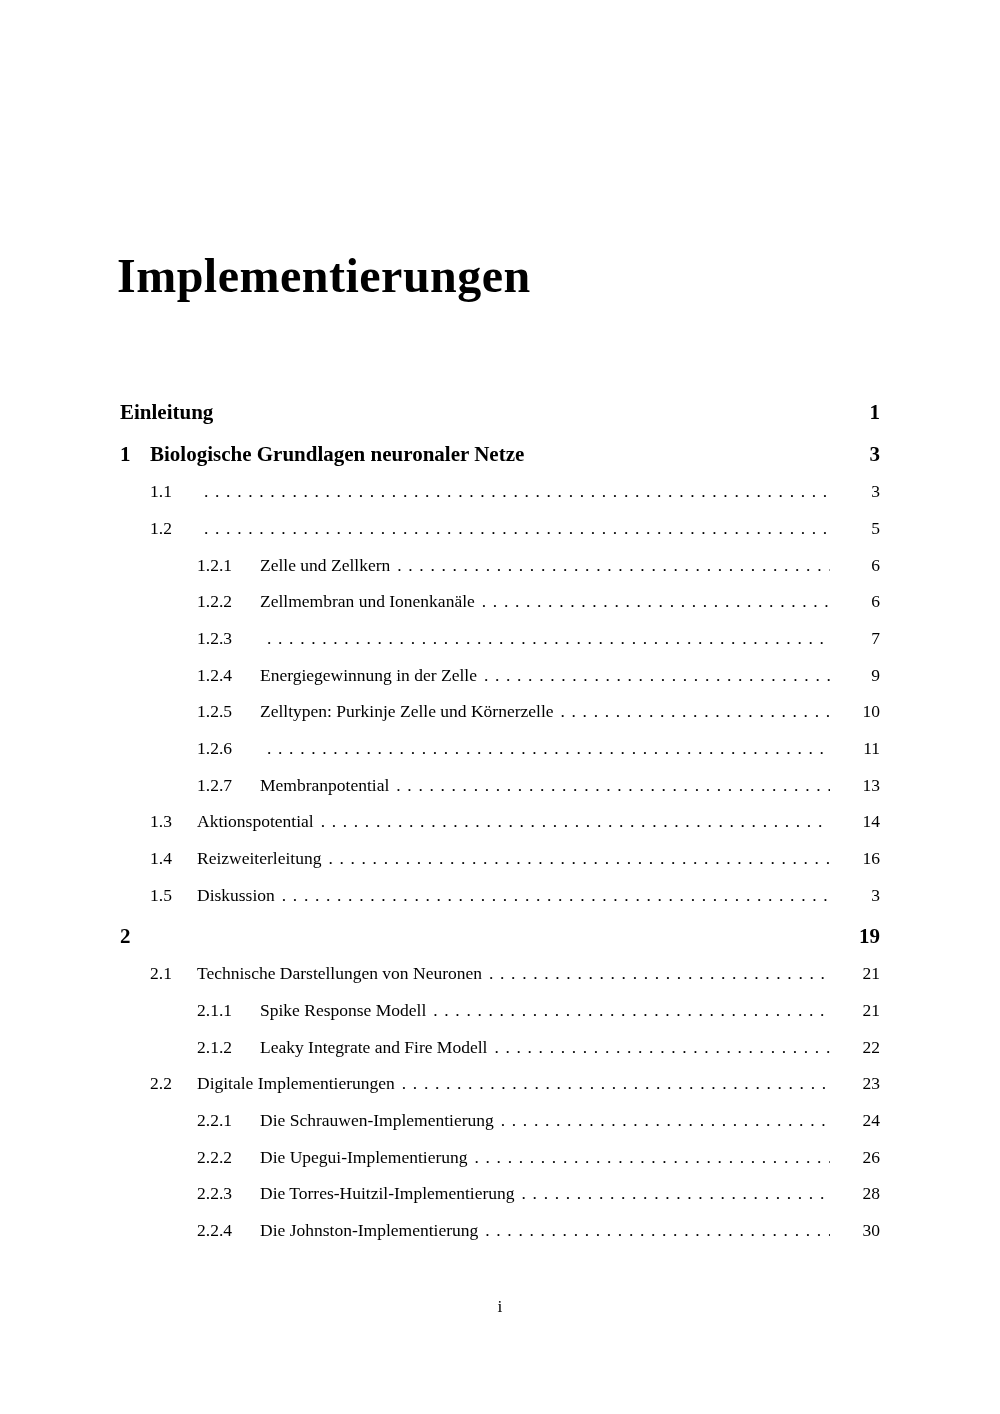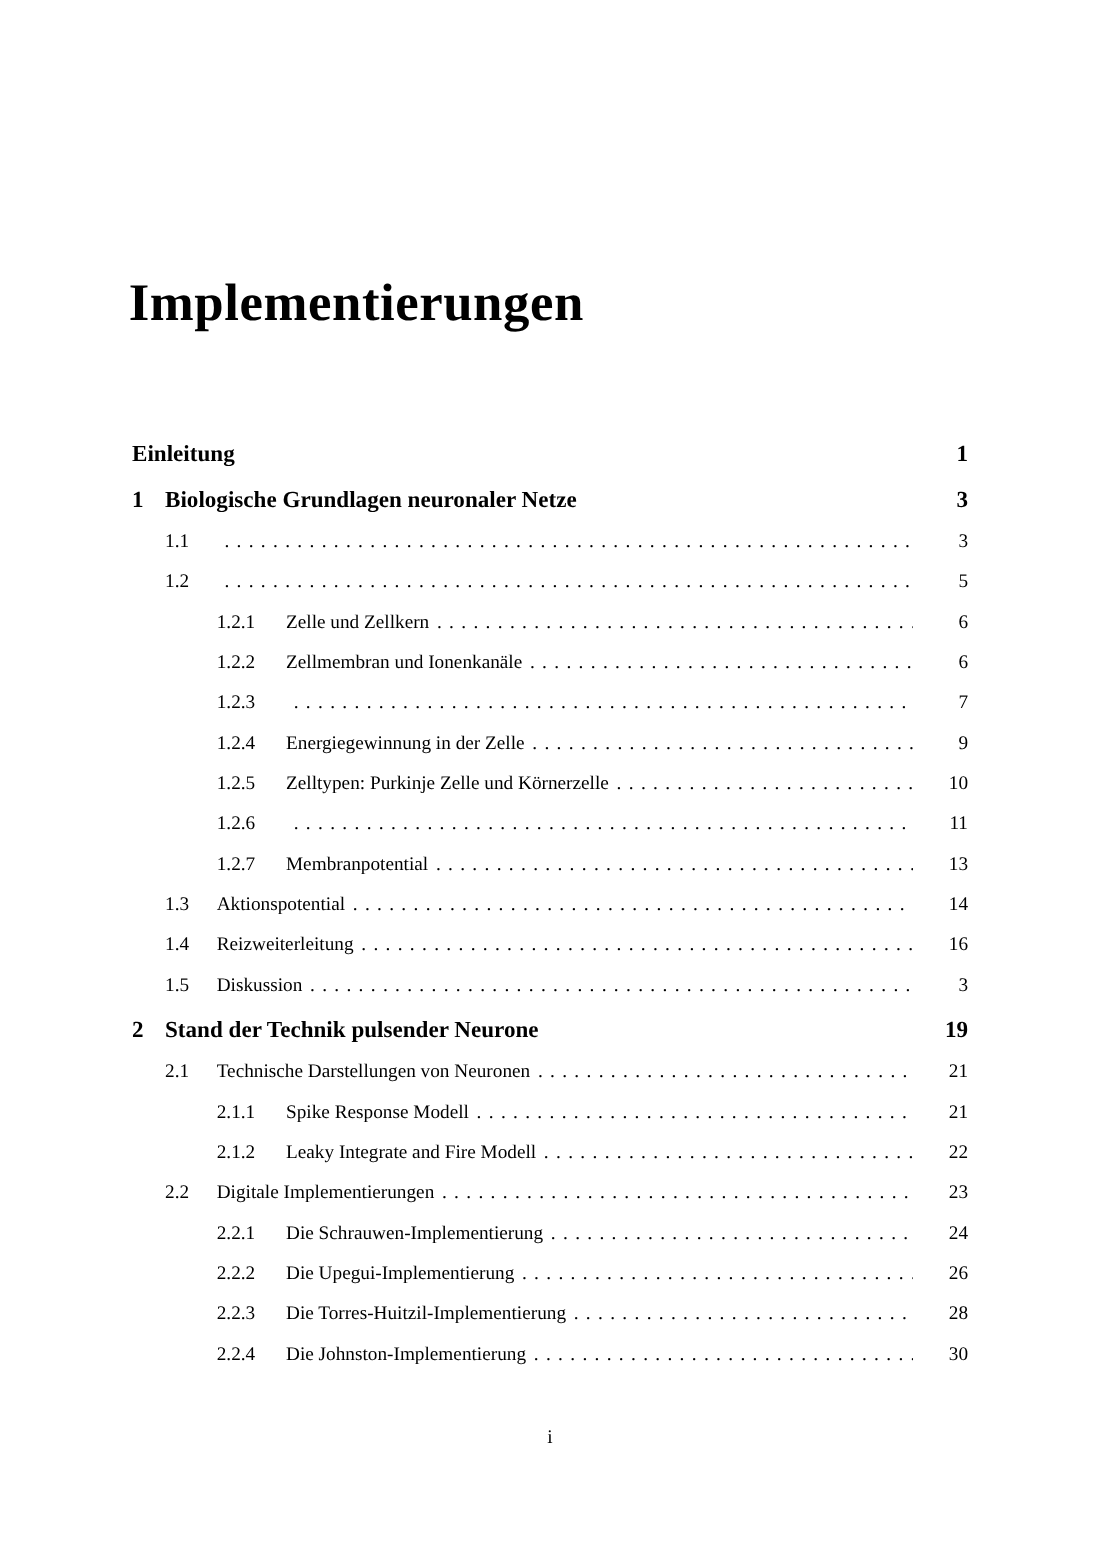--- a/index.html
+++ b/index.html
@@ -153,21 +153,20 @@
     <span class="pg">16</span>
   </div>
       <div class="toc-row level-section">
     <span class="num">1.5</span>
     <span class="label">Diskussion</span>
     <span class="dots">. . . . . . . . . . . . . . . . . . . . . . . . . . . . . . . . . . . . . . . . . . . . . . . . . . . . . . . . . . . . . . . . . . . . . . . . . . . . . . . . . . . . . . . . . . </span>
     <span class="pg">3</span>
   </div>
       <div class="toc-row level-chapter">
     <span class="num">2</span>
-    <span class="label">Stand der Technik pulsender Neurone</span>
     <span class="dots"></span>
     <span class="pg">19</span>
   </div>
       <div class="toc-row level-section">
     <span class="num">2.1</span>
     <span class="label">Technische Darstellungen von Neuronen</span>
     <span class="dots">. . . . . . . . . . . . . . . . . . . . . . . . . . . . . . . . . . . . . . . . . . . . . . . . . . . . . . . . . . . . . . . . . . . . . . . . . . . . . . . . . . . . . . . . . . </span>
     <span class="pg">21</span>
   </div>
       <div class="toc-row level-subsection">

